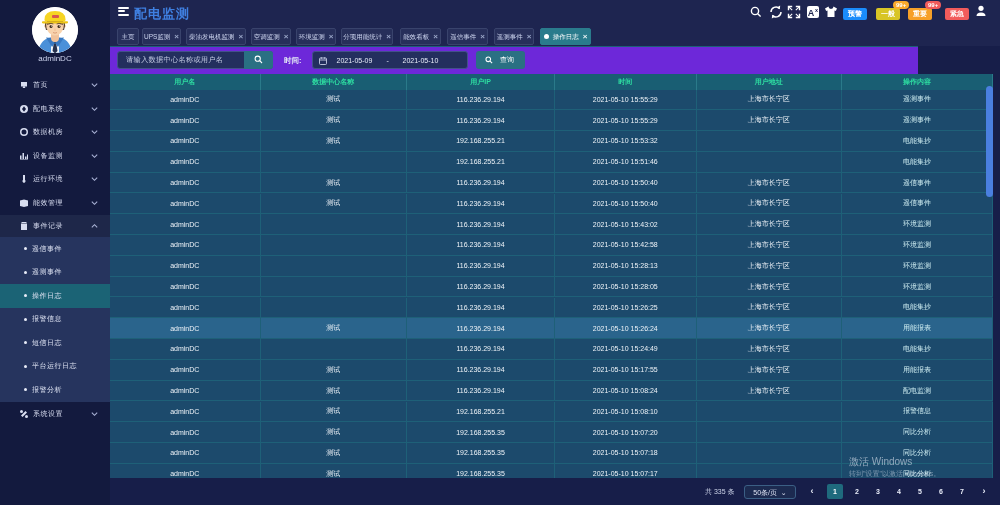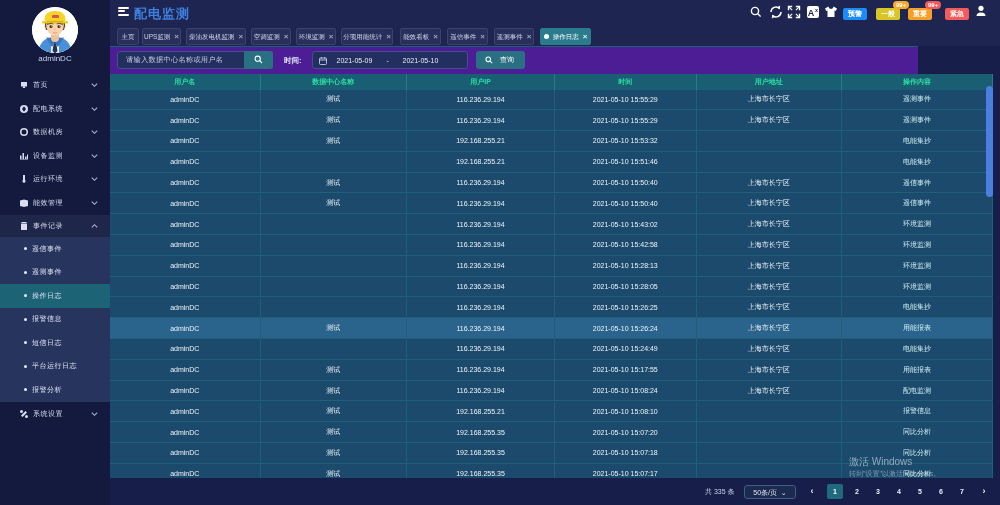--- a/index.html
+++ b/index.html
@@ -32,21 +32,21 @@
 
 
 #tabs { position:absolute; left:110px; top:26px; width:890px; height:20px; background:#1e2550; }
 .tab { position:absolute; top:2px; height:17px; background:#272f5a; border:1px solid #39436c; border-radius:2px; color:#cdd5ef; font-size:6.5px; line-height:15px; text-align:center; white-space:nowrap; padding:0 7px; }
 .tab.act { background:#2a7b8c; border-color:#2a7b8c; color:#fff; }
 .tab .x { margin-left:4px; font-size:8px; color:#9aa6c8; font-weight:bold; }
 .tab.act .x { color:#e8f2f4; }
 .tab .dd { display:inline-block; width:5px; height:5px; border-radius:50%; background:#fff; margin-right:4px; vertical-align:0.5px; }
 
 
-#filter { position:absolute; left:110px; top:46px; width:808px; height:28px; background:#4c1d95; border-top:1px solid #1c6077; }
+#filter { position:absolute; left:110px; top:46px; width:808px; height:28px; background:#6d28d9; border-top:1px solid #1c6077; }
 #inpbox { position:absolute; left:7px; top:4px; width:156px; height:18px; border:1px solid #42518a; border-radius:3px; background:#232f5e; }
 #inpbox .ph { position:absolute; left:8px; top:50%; transform:translateY(-50%); font-size:7.2px; color:#c6cde4; letter-spacing:0.3px; }
 #inpbtn { position:absolute; right:-1px; top:-1px; width:29px; height:18px; background:#2a7083; border-radius:0 3px 3px 0; }
 #lbl-time { position:absolute; left:174px; top:50%; transform:translateY(-50%); color:#e2e7f5; font-size:7.5px; font-weight:bold; }
 #datebox { position:absolute; left:201.5px; top:4px; width:156px; height:18px; border:1px solid #42518a; border-radius:3px; background:#232f5e; color:#e8ecf8; }
 #datebox .d1 { position:absolute; left:24px; top:50%; transform:translateY(-50%); font-size:7px; }
 #datebox .sep { position:absolute; left:74px; top:50%; transform:translateY(-50%); font-size:7px; }
 #datebox .d2 { position:absolute; left:90px; top:50%; transform:translateY(-50%); font-size:7px; }
 #qbtn { position:absolute; left:366px; top:4px; width:49px; height:18px; background:#2a7083; border-radius:3px; color:#fff; font-size:7px; text-align:center; line-height:18px; }
 

